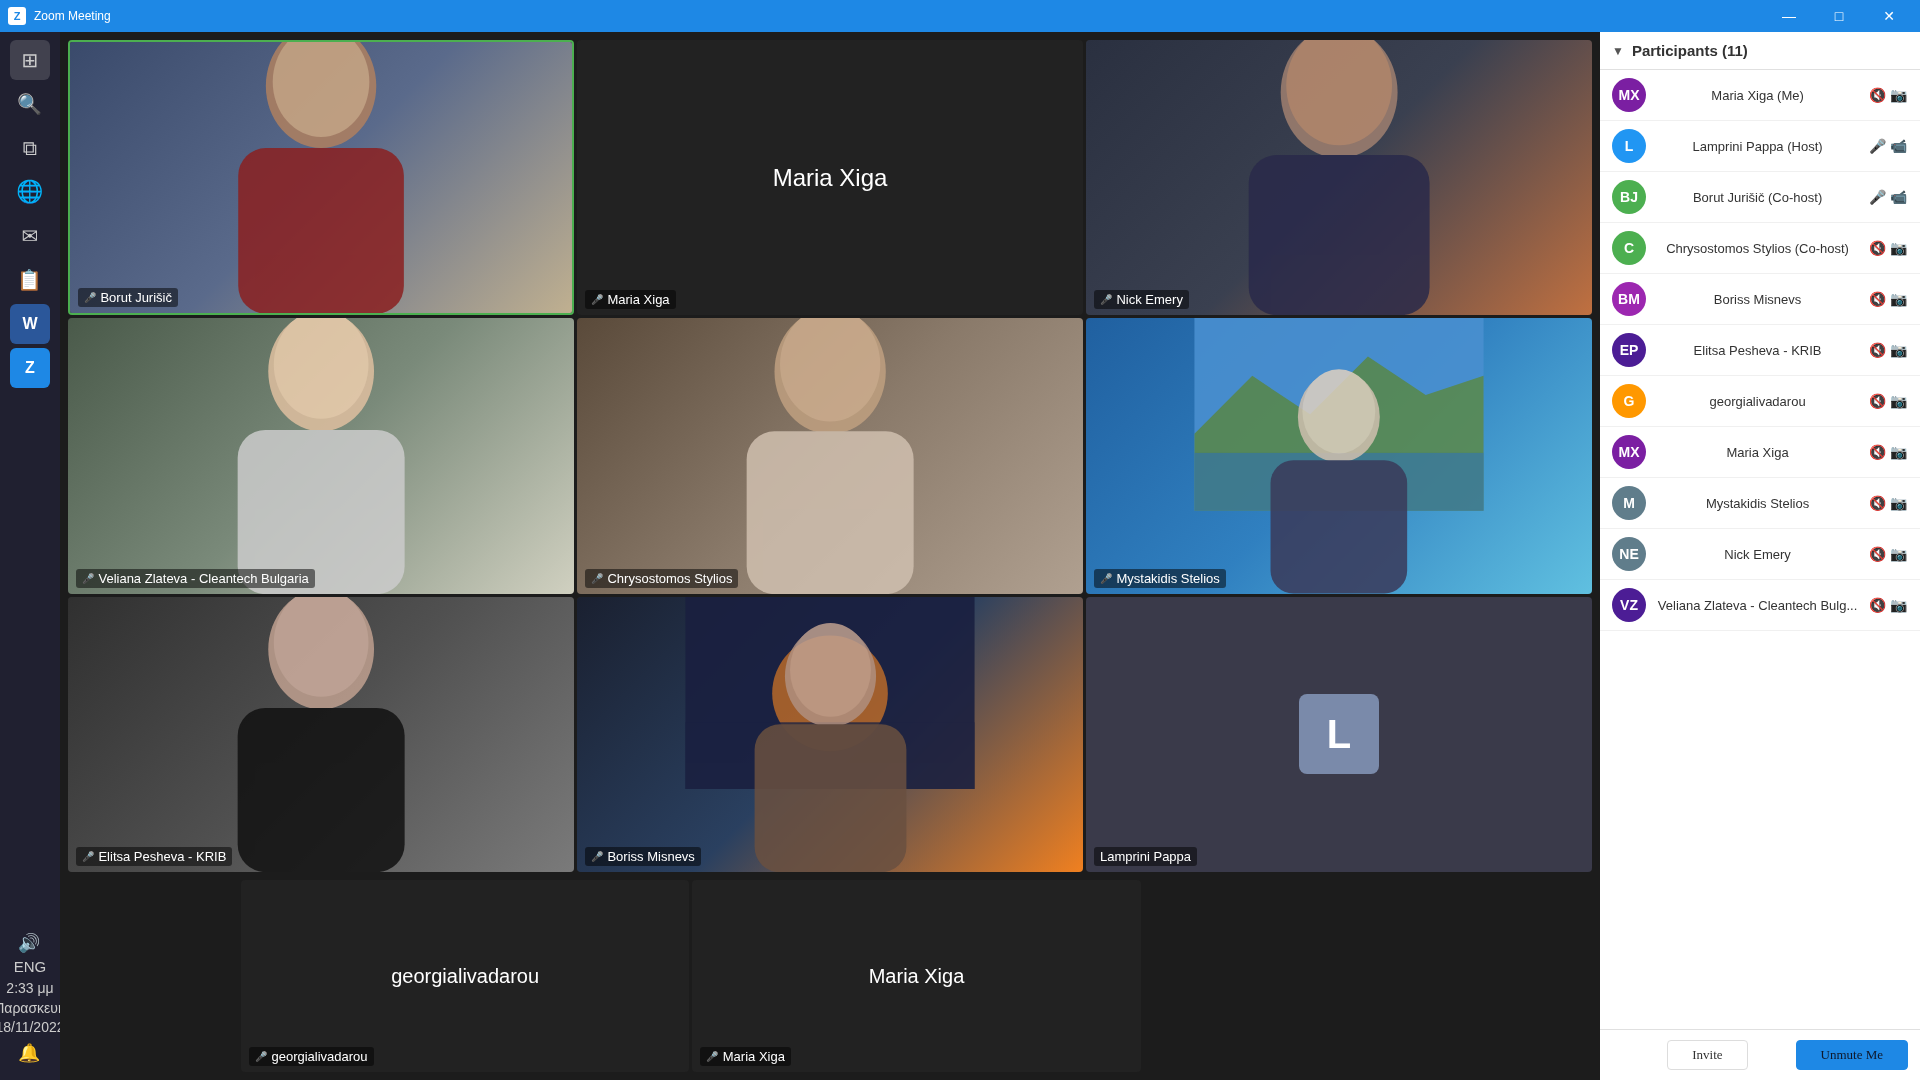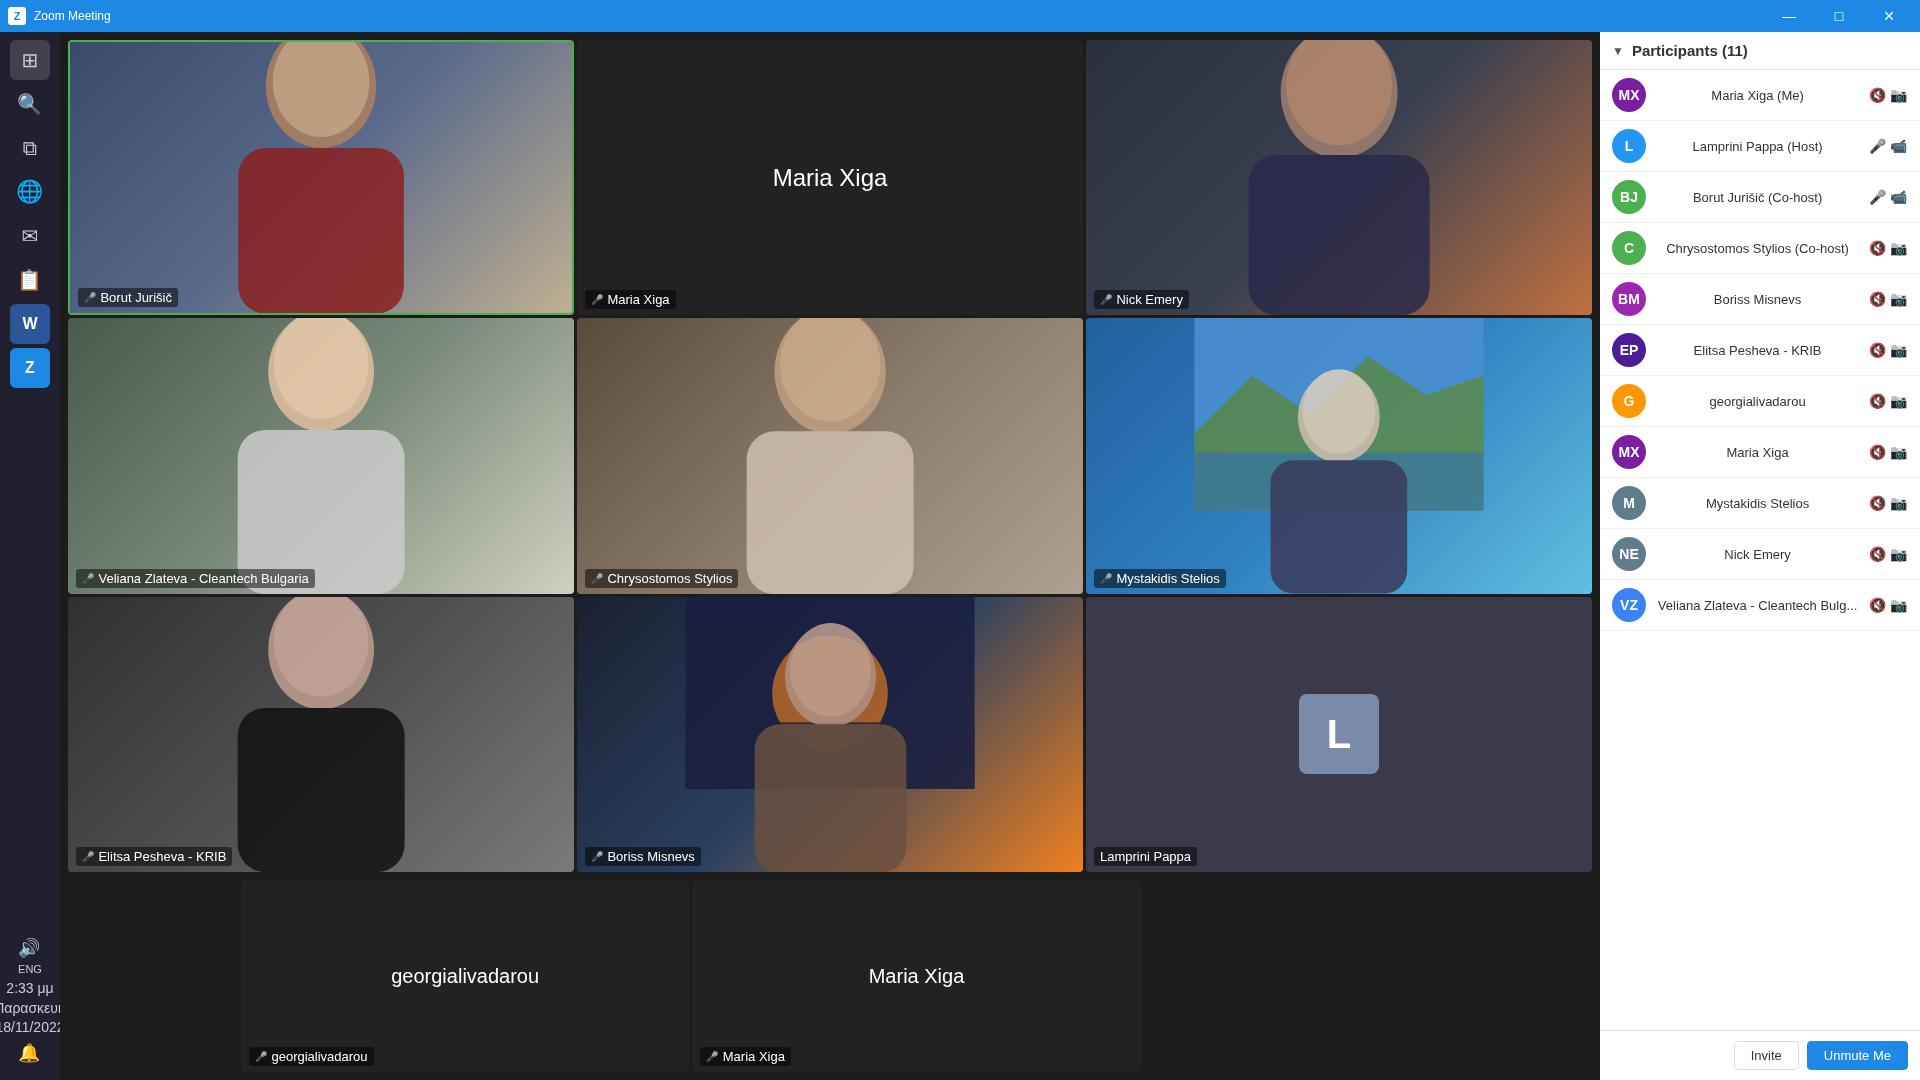--- a/index.html
+++ b/index.html
@@ -94,21 +94,21 @@
     .taskbar-bottom {
       margin-top: auto;
       display: flex;
       flex-direction: column;
       align-items: center;
       gap: 8px;
       padding-bottom: 8px;
     }
     .taskbar-lang {
       color: #ccc;
-      font-size: 11px;
+      font-size: 15px;
       text-align: left;
     }
     .taskbar-time {
       color: #ccc;
       font-size: 14px;
       text-align: center;
       line-height: 1.4;
     }
 
     
@@ -285,27 +285,28 @@
 
     
     .panel-footer {
       padding: 10px 12px;
       display: flex;
       gap: 8px;
       justify-content: flex-end;
       border-top: 1px solid #e0e0e0;
     }
     .footer-btn {
-      padding: 6px 16px;
+      padding: 6px 24px;
       border-radius: 4px;
       border: 1px solid #ddd;
       background: #fff;
       font-size: 13px;
       cursor: pointer;
       color: #333;
+      font-family: Liberation Serif, serif;
     }
 
     
     .l-placeholder {
       background: #7a8aaa;
       width: 80px;
       height: 80px;
       border-radius: 8px;
       display: flex;
       align-items: center;
@@ -592,29 +593,29 @@
         </div>
         <div class="participant-item">
           <div class="p-avatar" style="background: rgb(96, 125, 139);">NE</div>
           <div class="p-name">Nick Emery</div>
           <div class="p-icons">
             <span class="p-icon muted">🔇</span>
             <span class="p-icon muted">📷</span>
           </div>
         </div>
         <div class="participant-item">
-          <div class="p-avatar" style="background: #3b82f6;">VZ</div>
+          <div class="p-avatar" style="background: #4c1d95;">VZ</div>
           <div class="p-name">Veliana Zlateva - Cleantech Bulg...</div>
           <div class="p-icons">
             <span class="p-icon muted">🔇</span>
             <span class="p-icon muted">📷</span>
           </div>
         </div>
       </div>
 
     <div class="panel-footer">
       <button class="footer-btn">Invite</button>
-      <button class="footer-btn" style="background:#1e88e5; color:#ffffff; border-color:#1e88e5;">Unmute Me</button>
+      <button class="footer-btn" style="background:#1e88e5; color:#0f172a; border-color:#1e88e5;margin-left:40px;">Unmute Me</button>
     </div>
 
   </div>
 
 </div>
 
 </body></html>

